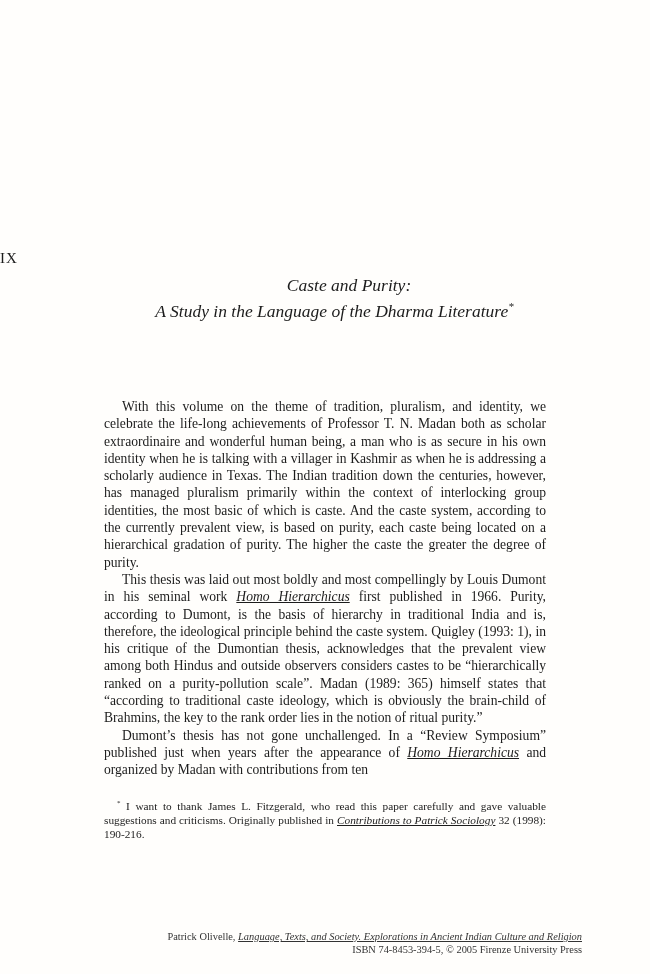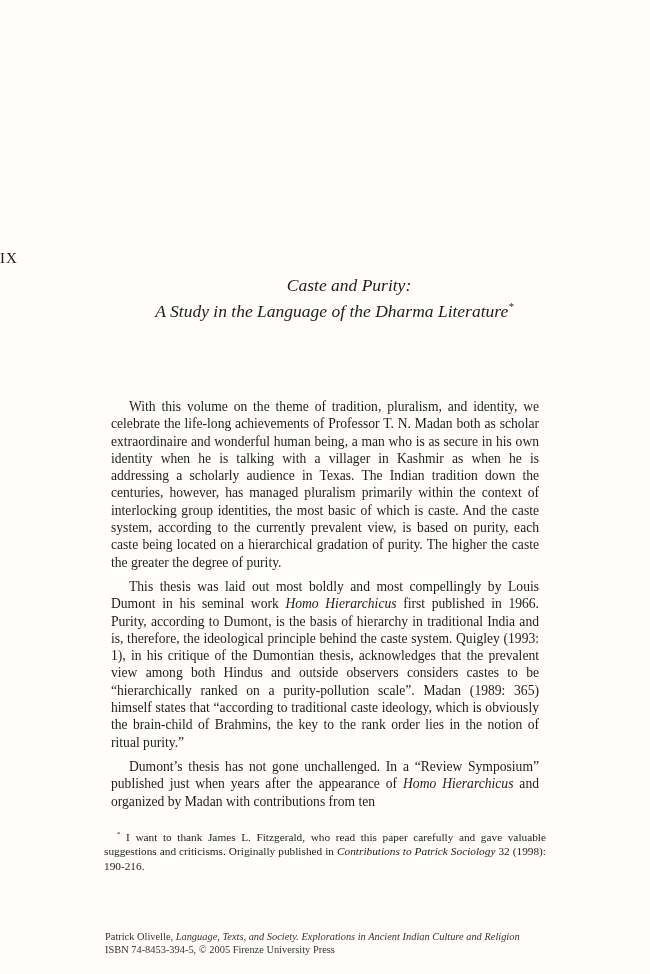--- a/index.html
+++ b/index.html
@@ -37,21 +37,21 @@
     font-style: italic;
     font-size: 17.5px;
     margin-top: 5px;
     padding-left: 19px;
   }
   .body-text {
     width: 442px;
     margin: 76px auto 0 auto;
   }
   .para {
-    margin: 7px;
+    margin: 0;
     font-size: 13.6px;
     line-height: 17.3px;
     text-align: justify;
     text-indent: 18px;
   }
   .footnote {
     width: 442px;
     margin: 20px auto 0 auto;
     font-size: 11.3px;
     line-height: 14.4px;
@@ -59,22 +59,23 @@
     text-indent: 13px;
   }
   .imprint {
     position: absolute;
     left: 105px;
     right: 68px;
     bottom: 18px;
     font-size: 10.4px;
     line-height: 13px;
     color: #333333;
+    text-align: right;
   }
-  .it { font-style: italic; }
+  .it { font-style: italic; text-decoration: underline; }
   .sup {
     vertical-align: super;
     font-size: 0.62em;
     line-height: 0;
   }
 </style>
 </head>
 <body>
 
 <div class="page">

